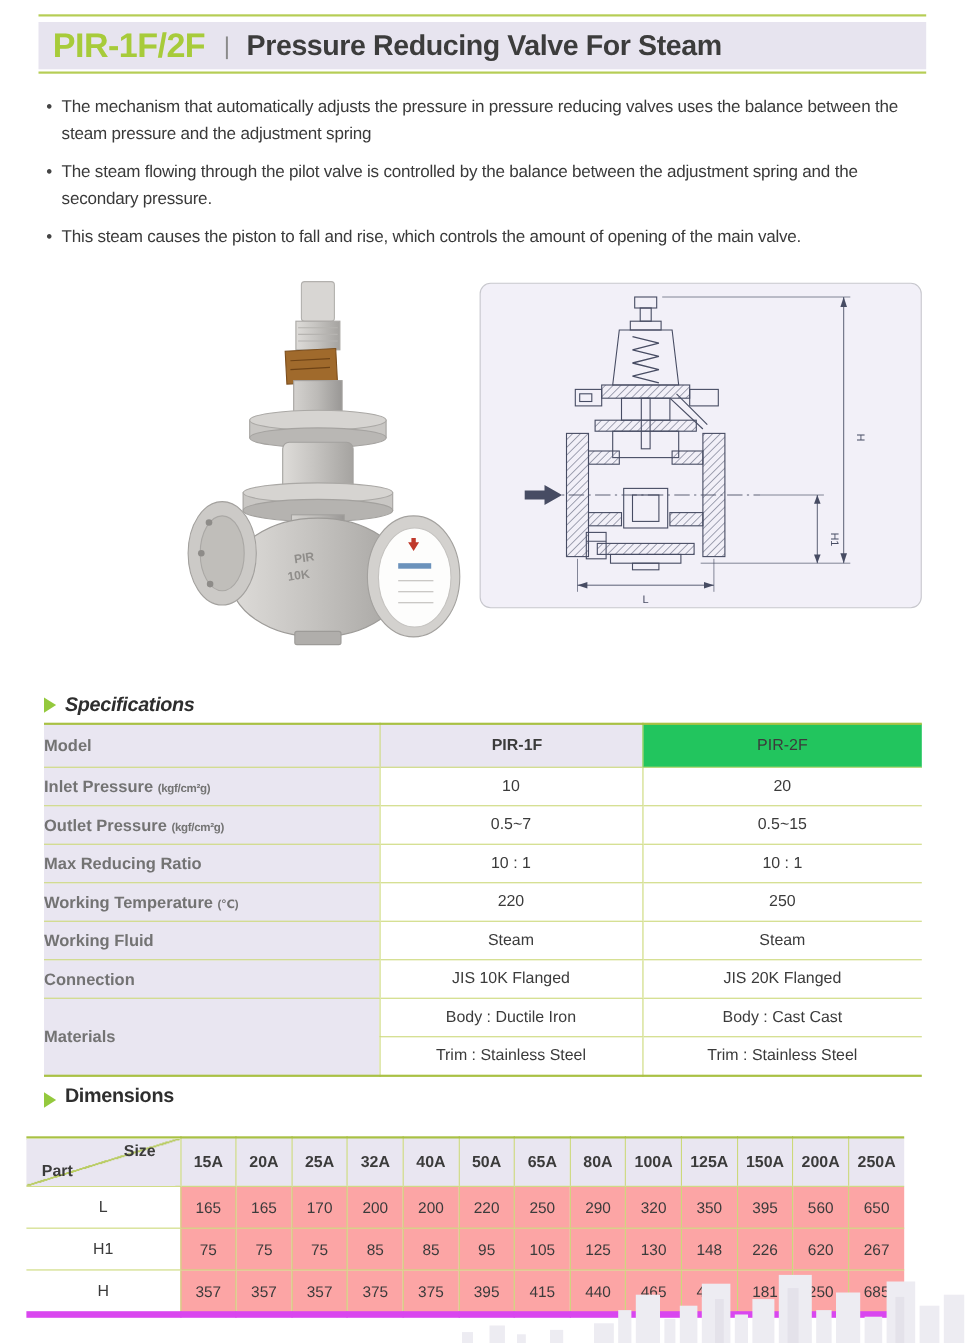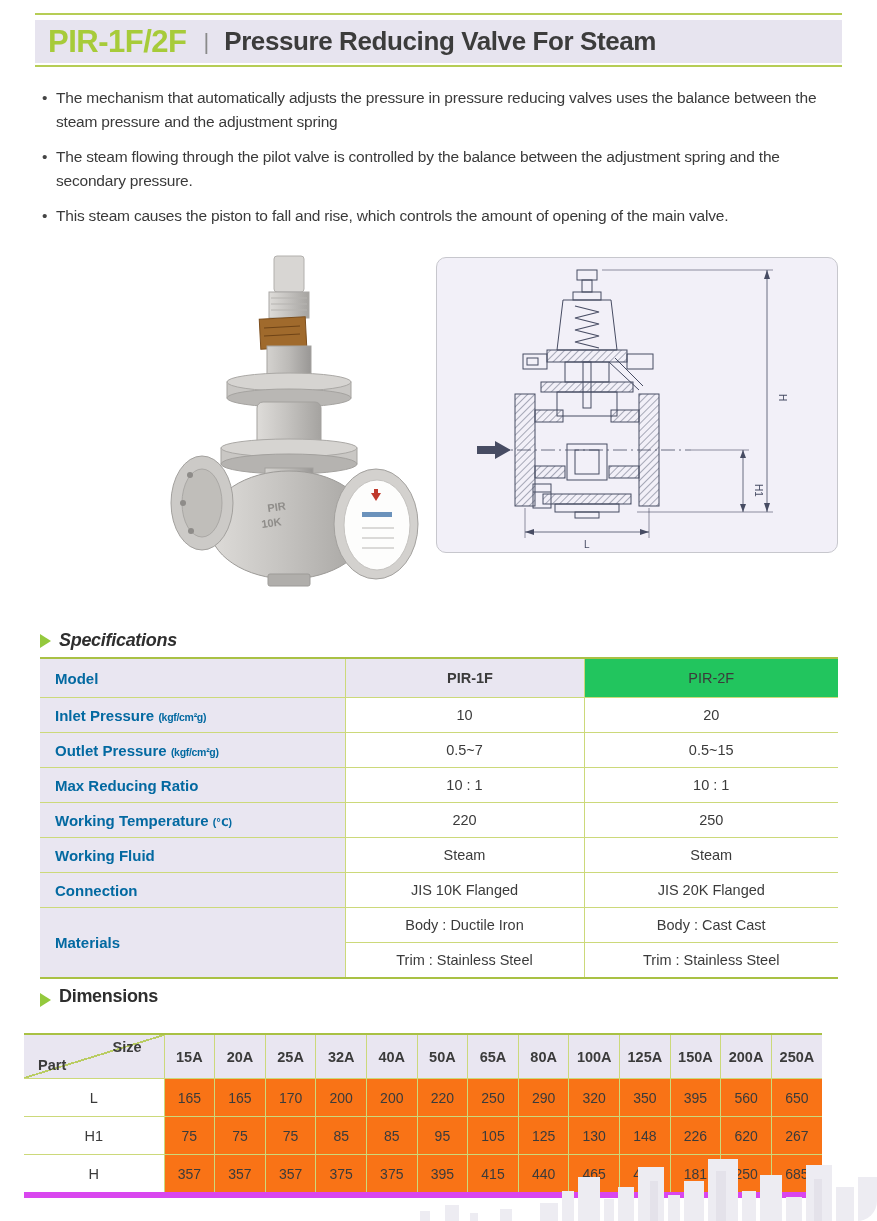--- a/index.html
+++ b/index.html
@@ -3,21 +3,20 @@
 <meta charset="utf-8">
 <style>
   html,body{margin:0;padding:0;background:#ffffff;}
   .page{
     position:relative;
     width:877px;height:1221px;
     background:#ffffff;
     font-family:"Liberation Sans","DejaVu Sans",sans-serif;
     color:#383838;
     overflow:hidden;
-    border-radius:20px;
   }
   
   .hline{position:absolute;left:35px;width:807px;height:2px;background:#b6cd55;}
   .hline.top{top:13px;}
   .hline.bottom{top:65px;}
   .header-band{
     position:absolute;left:35px;top:20px;width:807px;height:43px;
     background:#e7e4ef;display:flex;align-items:center;padding-left:13px;box-sizing:border-box;
   }
   .model-title{font-size:31px;font-weight:800;color:#a7cb3a;letter-spacing:-0.5px;}
@@ -43,21 +42,21 @@
   .spec-table{
     position:absolute;left:40px;top:657px;width:798px;
     border-collapse:collapse;table-layout:fixed;
     border-top:2px solid #a9c144;border-bottom:2px solid #a9c144;
   }
   .spec-table td{
     border-top:1px solid #ccd97a;border-bottom:1px solid #ccd97a;
     font-size:14.5px;color:#3b3b3b;padding:0;
   }
   .spec-table td.lbl{
-    background:#e9e6f1;text-align:left;padding-left:15px;font-weight:700;font-size:15px;color:#0369a1;
+    background:#e9e6f1;text-align:left;font-weight:700;font-size:15px;color:#737373;
   }
   .spec-table td.val{border-left:1px solid #ccd97a;text-align:center;background:#ffffff;}
   .spec-table tr.h38 td{height:38px;}
   .spec-table tr.h34 td{height:34px;}
   .unit{font-size:10.5px;font-weight:700;letter-spacing:-0.3px;}
   
   .dim-table{
     position:absolute;left:24px;top:1033px;width:798px;
     border-collapse:collapse;table-layout:fixed;
     border-top:2px solid #a9c144;border-bottom:6px solid #d946ef;
@@ -71,21 +70,21 @@
     background:
       linear-gradient(to bottom right,
         transparent calc(50% - 0.9px), #b9cc63 calc(50% - 0.9px),
         #b9cc63 calc(50% + 0.9px), transparent calc(50% + 0.9px)),
       #e9e6f1;
     position:relative;height:43px;
   }
   .corner-size{position:absolute;top:4px;right:22px;font-weight:700;font-size:14.5px;}
   .corner-part{position:absolute;bottom:5px;left:14px;font-weight:700;font-size:14.5px;}
   .dim-table td.part{height:37px;font-size:14.5px;background:#ffffff;}
-  .dim-table td.dv{border-left:1px solid #ccd97a;height:37px;background:#f97316;margin-top:17px;}
+  .dim-table td.dv{border-left:1px solid #ccd97a;height:37px;background:#fca5a5;margin-top:17px;}
   
   .skyline{position:absolute;left:0;bottom:0;width:877px;height:80px;}
 </style>
 </head>
 <body>
 
 <div class="page">
 
   <div class="hline top"></div>
   <div class="header-band">

